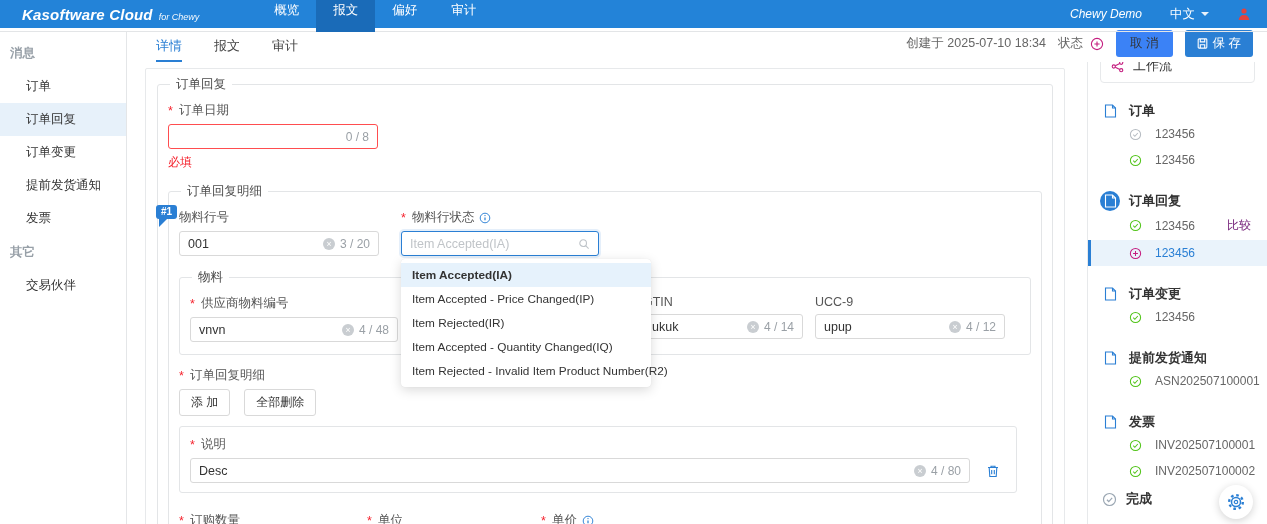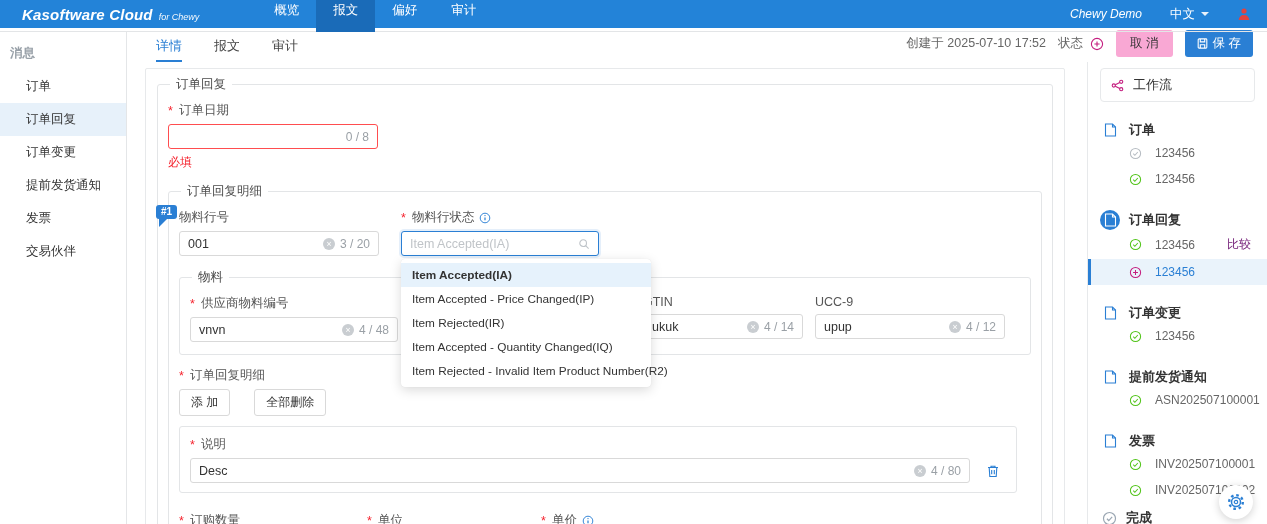--- a/index.html
+++ b/index.html
@@ -34,27 +34,27 @@
   
   .main { position:absolute; top:32px; left:128px; right:0; bottom:0; }
   .page-header { height:30px; display:flex; align-items:flex-end; }
   .tabs { display:flex; gap:32px; padding-left:28px; }
   .tab { font-size:13px; color:#444; padding-bottom:7px; cursor:pointer; }
   .tab.active { color:#2a7fd4; border-bottom:2px solid #2a7fd4; padding-bottom:5px; }
   .meta { margin-left:auto; display:flex; align-items:center; gap:12px; padding:0 14px 5px 0; font-size:12.5px; color:#666; }
   .status-wrap { display:flex; align-items:center; gap:7px; }
   .btn { border:none; border-radius:3px; font-size:12.5px; padding:5px 14px; cursor:pointer;
          font-family:inherit; display:flex; align-items:center; gap:5px; }
-  .btn-cancel { background:#f9a8d4; color:#333; }
+  .btn-cancel { background:#3b82f6; color:#333; }
   .btn-save { background:#2a7fd4; color:#fff; padding:5px 12px; }
 
   .body-row { display:flex; height:calc(100% - 30px); }
   .main-col { width:959px; }
   .right-col { flex:1; border-left:1px solid #e7e9eb; padding:6px 12px 6px; display:flex; flex-direction:column;
-               position:relative; overflow:hidden; }
+               position:relative; overflow:hidden;justify-content:flex-end; }
 
   
   .card { margin:6px 0 0 17px; width:920px; min-height:384px; border:1px solid #e7e9eb; border-radius:2px;
           padding:7px 11px 12px; background:#fff; }
   fieldset.fs { border:1px solid #e3e5e7; border-radius:3px; padding:2px 10px 12px; }
   fieldset.fs legend { font-size:12.5px; color:#4a4a4a; padding:0 6px; margin-left:2px; }
   .flabel { font-size:12.5px; color:#555; margin:7px 0 5px; display:flex; align-items:center; gap:5px; }
   .req::before { content:"*"; color:#f5222d; margin-right:1px; }
   .ctrl { height:25px; border:1px solid #d9d9d9; border-radius:3px; background:#fff;
           display:flex; align-items:center; padding:0 8px; font-size:12.5px; }
@@ -72,21 +72,21 @@
   .w210{width:210px}.w200{width:200px}.w198{width:198px}.w208{width:208px}
   .w190{width:190px}.w160{width:160px}.w178{width:178px}.w158{width:158px}
   .ml22{margin-left:22px}.ml245{margin-left:245px}.ml12{margin-left:12px}.ml10{margin-left:10px}.ml16{margin-left:16px}
   .mt12{margin-top:12px}.flex1{flex:1}.rel{position:relative}
   .fs-detail { position:relative; margin-top:12px; }
   .fs-mat { margin-top:13px; }
   .item-badge { position:absolute; left:-13px; top:5px; background:#2a7fd4; color:#fff; font-size:10px;
                 font-weight:bold; padding:1px 5px 2px; border-radius:3px; z-index:6; }
   .item-badge::after { content:""; position:absolute; top:100%; left:3px; border:4px solid transparent;
                        border-top-color:#2a7fd4; border-left-color:#2a7fd4; }
-  .btn-row { display:flex; gap:24px; margin:2px 0 0; }
+  .btn-row { display:flex; gap:14px; margin:2px 0 0; }
   .btn-sm { border:1px solid #d9d9d9; background:#fff; border-radius:3px; padding:4px 11px;
             font-size:12px; color:#333; cursor:pointer; font-family:inherit; }
   .desc-box { border:1px solid #e3e5e7; border-radius:3px; margin-top:10px; width:calc(100% - 14px);
               padding:2px 0 9px 10px; }
   .desc-row { display:flex; align-items:stretch; }
   .trash-cell { width:46px; display:flex; align-items:center; justify-content:center; cursor:pointer; }
 
   
   .dd { position:absolute; top:calc(100% + 3px); left:0; width:250px; background:#fff; border-radius:4px;
         box-shadow:0 3px 12px rgba(0,0,0,.15), 0 0 1px rgba(0,0,0,.1); padding:4px 0; z-index:50; }
@@ -151,33 +151,34 @@
 </div>
 <div class="hairline"></div>
 
 <div class="sidebar">
   <div class="sb-group">消息</div>
   <div class="sb-item">订单</div>
   <div class="sb-item active">订单回复</div>
   <div class="sb-item">订单变更</div>
   <div class="sb-item">提前发货通知</div>
   <div class="sb-item">发票</div>
+  <div class="sb-group">其它</div>
   <div class="sb-item">交易伙伴</div>
 </div>
 <div class="sidebar-bottom-bar"></div>
 
 <div class="main">
   <div class="page-header">
     <div class="tabs">
       <span class="tab active">详情</span>
       <span class="tab">报文</span>
       <span class="tab">审计</span>
     </div>
     <div class="meta">
-      <span>创建于 2025-07-10 17:52</span>
+      <span>创建于 2025-07-10 18:34</span>
       <span class="status-wrap">
         <span>状态</span>
         <span class="magenta">
           <svg width="14" height="14" viewBox="0 0 14 14" fill="none" stroke="currentColor" stroke-width="1.1">
             <circle cx="7" cy="7" r="5.6"></circle>
               <path d="M7 4.4v5.2M4.4 7h5.2"></path>
           </svg>
         </span>
       </span>
       <button class="btn btn-cancel">

